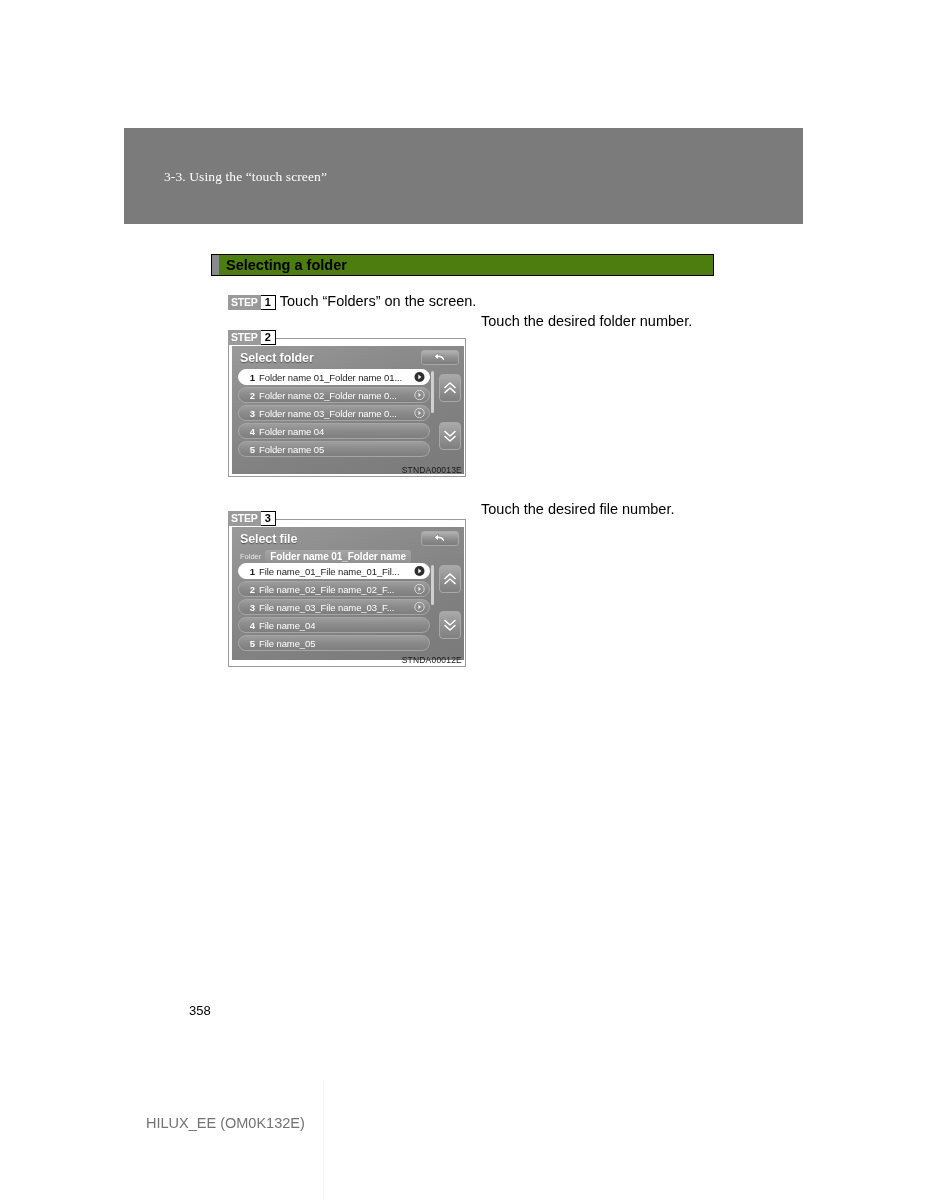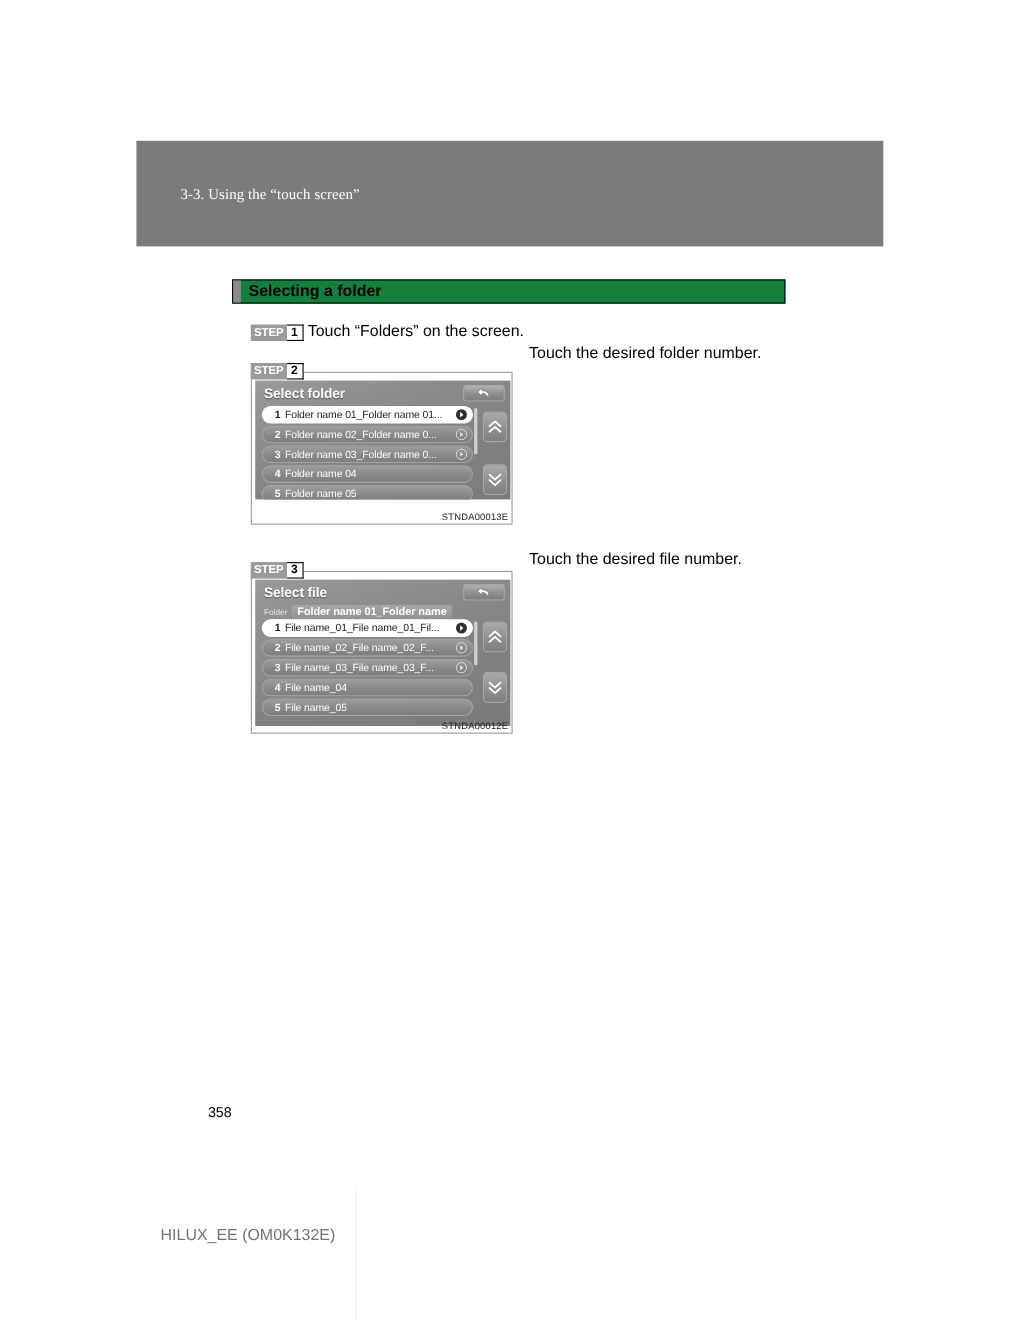--- a/index.html
+++ b/index.html
@@ -45,21 +45,21 @@
   }
 
   
   .section-bar {
     position: absolute;
     left: 211px;
     top: 254px;
     width: 503px;
     height: 22px;
     border: 1px solid #000;
-    background: #15803d;
+    background: #4d7c0f;
     box-sizing: border-box;
   }
   .section-bar .tab-mark {
     position: absolute;
     left: 0;
     top: 0;
     width: 7px;
     height: 100%;
     background: #8a8a8a;
   }
@@ -159,21 +159,21 @@
     letter-spacing: .2px;
     font-family: "Liberation Sans", sans-serif;
   }
 
   
   .hu {
     position: absolute;
     left: 3px;
     top: 7px;
     width: 232px;
-    height: 108px;
+    height: 128px;
     background: linear-gradient(160deg, #9a9a9a 0%, #8d8d8d 28%, #828282 60%, #7a7a7a 100%);
     box-sizing: border-box;
     overflow: hidden;
   }
   .hu-title {
     position: absolute;
     left: 8px;
     top: 5px;
     font-size: 12.5px;
     font-weight: bold;

